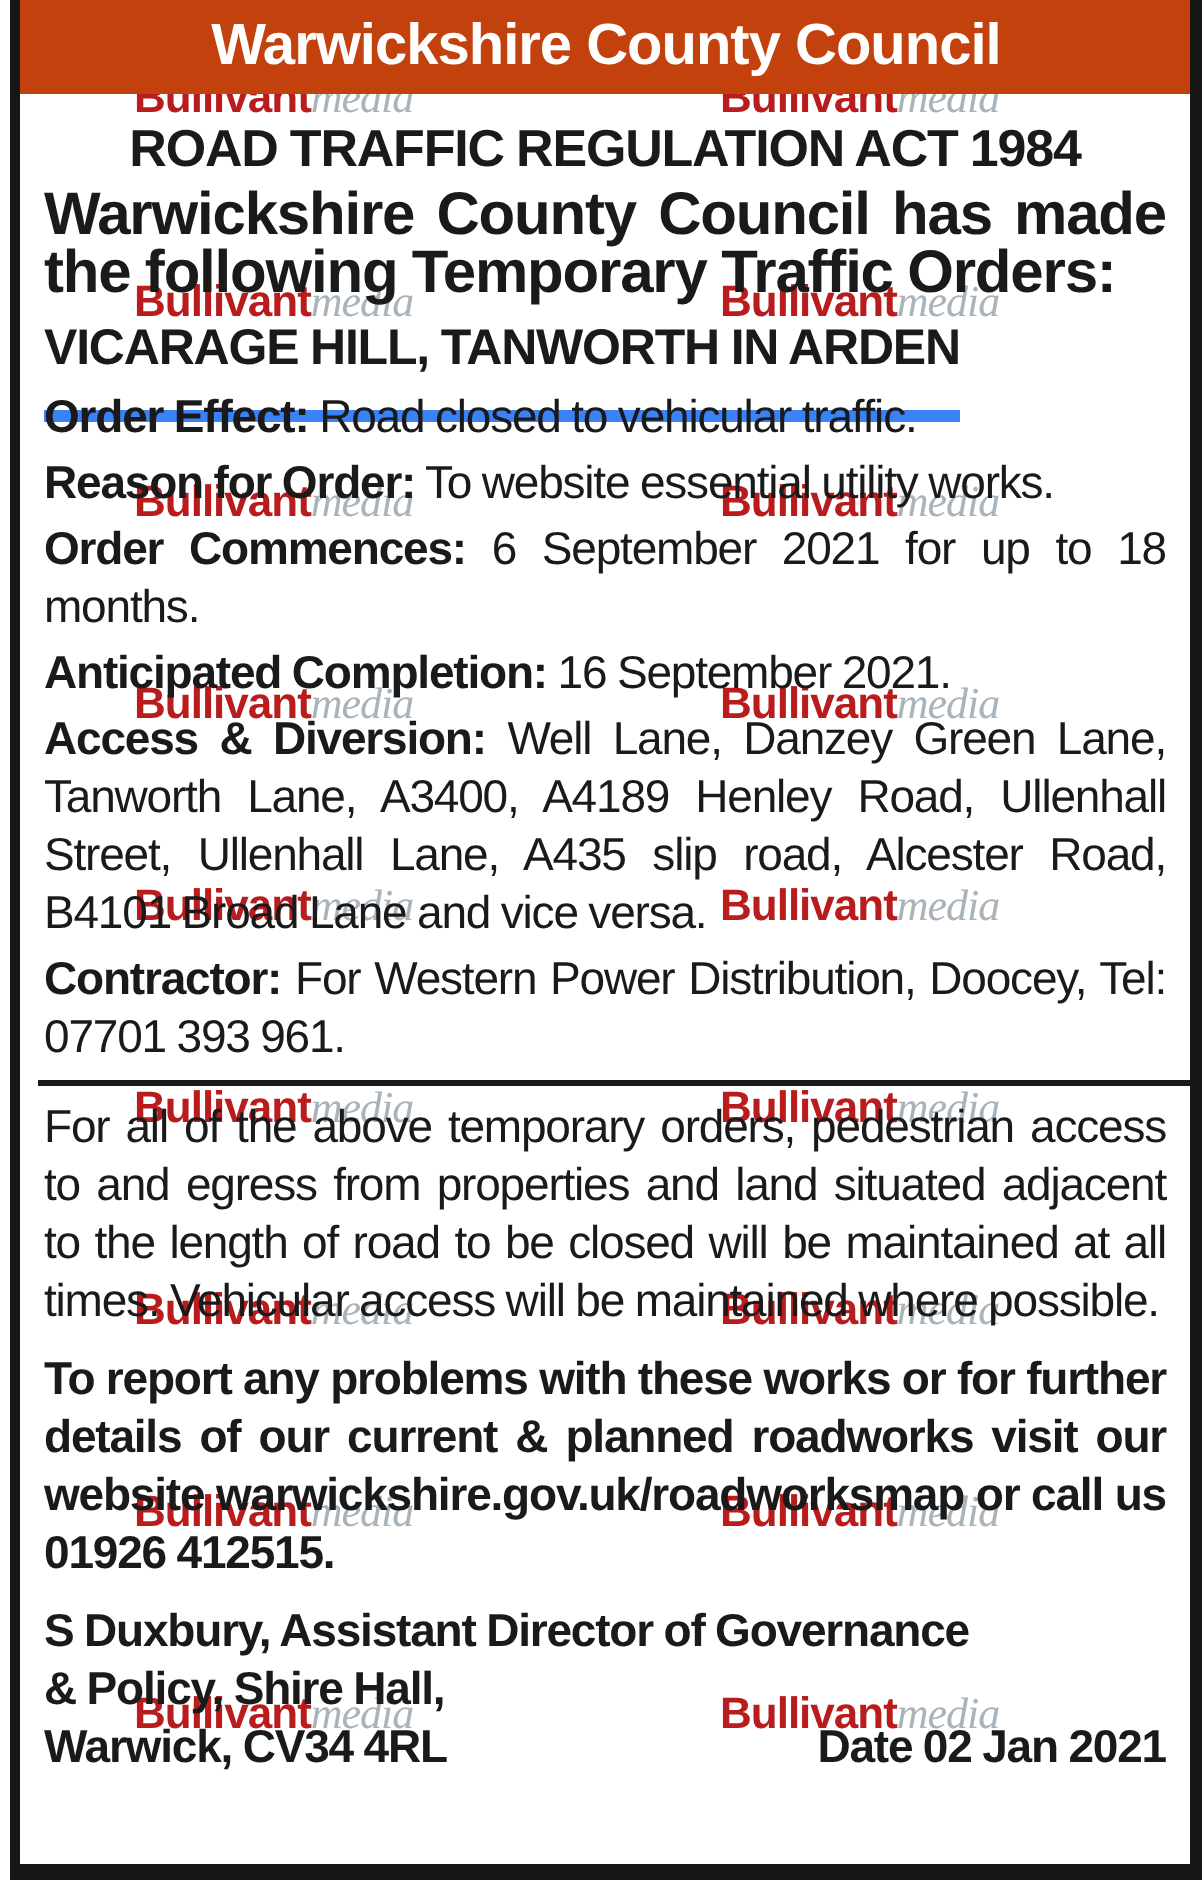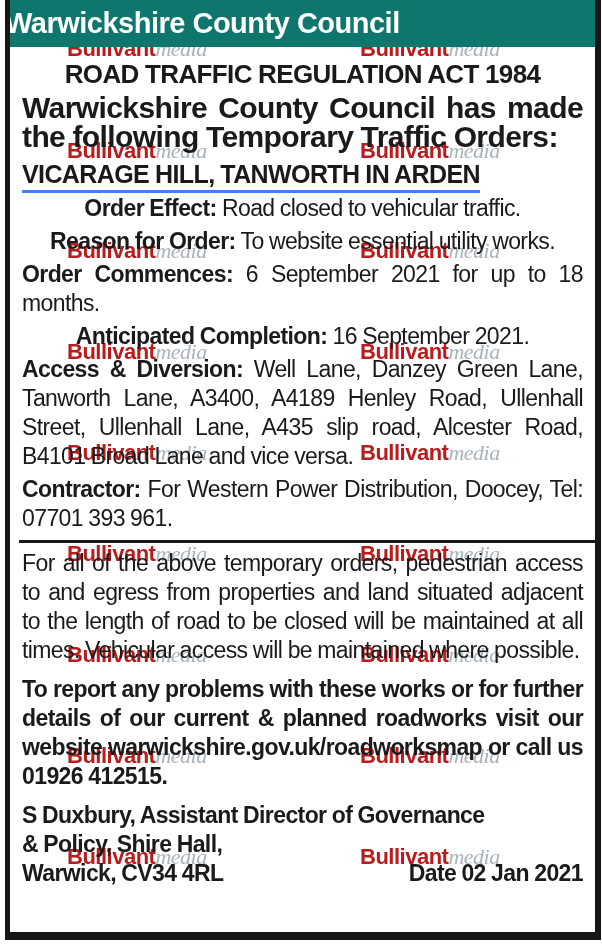--- a/index.html
+++ b/index.html
@@ -1,36 +1,36 @@
 <!DOCTYPE html>
 <html><head>
 <meta charset="utf-8">
 <style>
   html,body{margin:0;padding:0;background:#ffffff;}
   body{width:602px;height:945px;position:relative;font-family:"Liberation Sans",sans-serif;color:#1a1a1a;}
   .sheet{position:absolute;inset:0;background:#fff;}
   .notice{position:absolute;left:5px;top:0;right:1px;bottom:5px;background:#fff;
           border:5px solid #161616;border-top:none;border-right-width:6px;border-bottom-width:8px;
           box-sizing:border-box;overflow:hidden;}
-  .titlebar{position:relative;z-index:3;margin:0 -6px 0 -5px;height:47px;background:#0f766e;
-            display:flex;align-items:center;}
+  .titlebar{position:relative;z-index:3;margin:0 -6px 0 -5px;height:47px;background:#c2410c;
+            display:flex;align-items:center;justify-content:center;}
   .titlebar .t{color:#ffffff;font-weight:bold;font-size:29px;letter-spacing:-0.5px;white-space:nowrap;}
   .wm-layer{position:absolute;inset:0;z-index:1;pointer-events:none;}
   .wm{position:absolute;white-space:nowrap;font-size:22px;letter-spacing:-0.5px;}
   .wm .wm-b{font-weight:bold;color:#b91c1c;}
   .wm .wm-m{font-style:italic;color:#a9b3bb;font-family:"Liberation Serif",serif;text-align:center;}
   .content{position:relative;z-index:2;padding:7px 12px 0 12px;font-size:23px;line-height:29px;
            letter-spacing:-0.6px;word-spacing:-0.5px;}
   .b{font-weight:bold;}
   .p-act{font-weight:bold;font-size:26px;text-align:center;margin:6px 0 4px;white-space:nowrap;}
   .p-intro{font-weight:bold;font-size:30px;text-align:justify;margin:0 0 9px;}
   .h-loc{font-weight:bold;font-size:25px;margin:0 0 5px;white-space:nowrap;}
-  .h-loc .u{border-bottom:3px solid #3b82f6;padding-bottom:2px;}
+  .h-loc .u{border-bottom:6px solid #3b82f6;padding-bottom:17px;}
   .para{margin:0 0 4px;text-align:justify;}
-  .oneline{white-space:nowrap;text-align:center;}
+  .oneline{white-space:nowrap;text-align:left;}
   .rule{height:3px;background:#1a1a1a;margin:7px -12px 6px -3px;}
   .p-ped{margin:0 0 10px;text-align:justify;}
   .p-report{font-weight:bold;margin:0 0 10px;text-align:justify;}
   .sig{font-weight:bold;}
   .sig .line{white-space:nowrap;}
   .sig-row{display:flex;justify-content:space-between;align-items:baseline;}
 </style>
 </head>
 <body>
 

